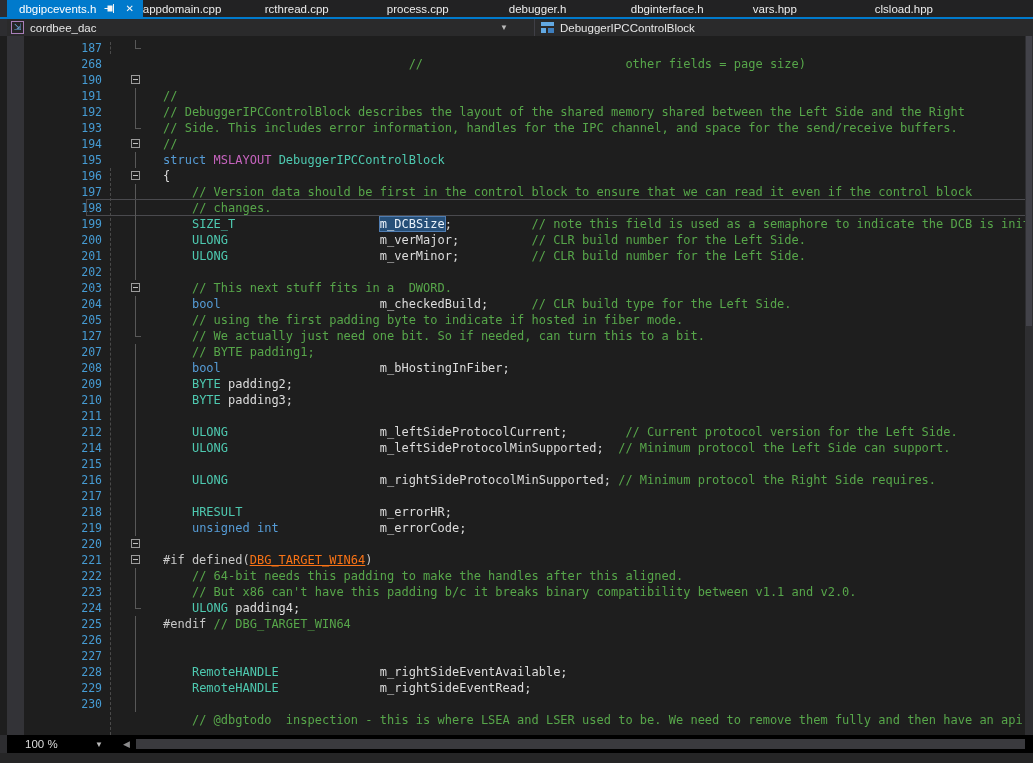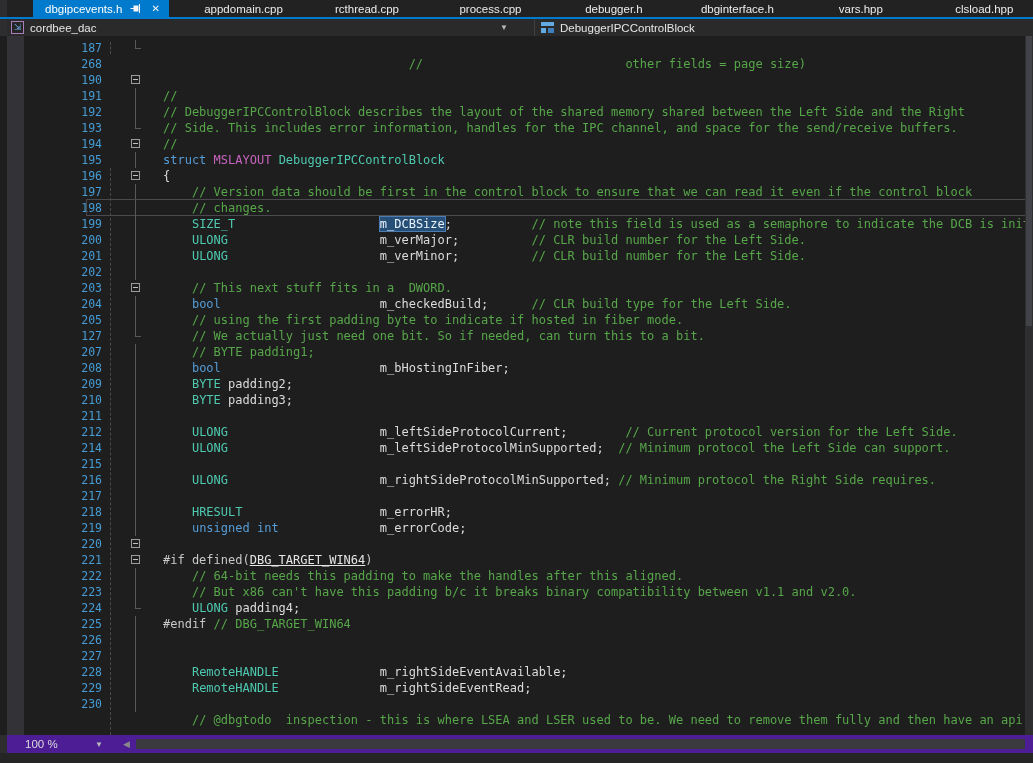--- a/index.html
+++ b/index.html
@@ -4,22 +4,22 @@
 <style>
   html,body{margin:0;padding:0;background:#1E1E1E;}
   body{width:1033px;height:763px;overflow:hidden;position:relative;
        font-family:"Liberation Sans",sans-serif;-webkit-font-smoothing:antialiased;}
   .app{position:absolute;inset:0;background:#1E1E1E;}
   .left-strip{position:absolute;left:0;top:0;width:7px;height:763px;background:#2D2D30;}
 
   
   .tabbar{position:absolute;left:7px;top:0;right:0;height:17px;background:#222223;
           display:flex;align-items:stretch;}
-  .tab{display:flex;align-items:center;justify-content:center;color:#ECECEC;
-       font-size:11.5px;white-space:nowrap;cursor:default;margin-left:26px;}
+  .tab{display:flex;align-items:center;justify-content:space-between;color:#ECECEC;
+       font-size:11.5px;white-space:nowrap;cursor:default;}
   .tab.inactive{width:122px;background:transparent;}
   .tab.active{background:#007ACC;color:#FFFFFF;padding:0 6px 0 12px;}
   .tab.active .lbl{margin-right:8px;}
   .tab-pin{display:inline-flex;align-items:center;margin-right:7px;}
   .tab-close{font-size:10px;color:#F5F5F5;padding:0 3px;line-height:15px;}
   .tab-underline{position:absolute;left:0;top:17px;width:1033px;height:2px;background:#007ACC;}
 
   
   .navbar{position:absolute;left:7px;top:19px;right:0;height:17px;background:#2A2A2B;
           display:flex;align-items:stretch;color:#E6E6E6;font-size:11.5px;}
@@ -56,29 +56,29 @@
         border:1px solid #9B9B9B;background:#1E1E1E;}
   .obox::after{content:"";position:absolute;left:1px;right:1px;top:3px;height:1px;background:#C0C0C0;}
   .indent-guide{position:absolute;width:1px;background:transparent;
                 border-left:1px dashed #4A4A4A;}
   .ig-main{left:110px;top:132px;height:567px;}
   .ig-187{left:110px;top:6px;height:12px;}
 
   
   .t-def{color:#DCDCDC;} .t-com{color:#57A64A;} .t-kw{color:#569CD6;}
   .t-ty{color:#4EC9B0;} .t-mac{color:#C563BD;} .t-pp{color:#C8C8C8;}
-  .t-macu{color:#e5e5e5;text-decoration:underline;}
+  .t-macu{color:#f97316;text-decoration:underline;}
   .t-sel{background:#264F78;outline:1px solid #4F7CB0;color:#EAF2FA;}
 
   
   .vscroll{position:absolute;right:0;top:0;width:8px;height:699px;background:#2E2E31;}
   .vthumb{position:absolute;left:1px;right:1px;top:0;height:290px;background:#424249;}
 
   
-  .hbar{position:absolute;left:7px;right:0;top:735px;height:18px;background:#4c1d95;
+  .hbar{position:absolute;left:7px;right:0;top:735px;height:18px;background:#000000;
         display:flex;align-items:center;}
   .zoom-combo{position:relative;width:106px;height:18px;display:flex;align-items:center;
               color:#DCDCDC;font-size:11.5px;padding-left:18px;box-sizing:border-box;}
   .zoom-combo .arrow{position:absolute;right:10px;top:5px;color:#B9B9B9;font-size:8px;}
   .hscroll-left{color:#8A8A8C;font-size:9px;margin-left:10px;}
   .htrack{position:relative;flex:1;height:18px;margin-left:6px;}
   .hthumb{position:absolute;left:0;right:8px;top:4px;height:10px;background:#3A3A3E;}
   .bottom-strip{position:absolute;left:0;right:0;top:753px;height:10px;background:#252526;}
 </style>
 </head>

